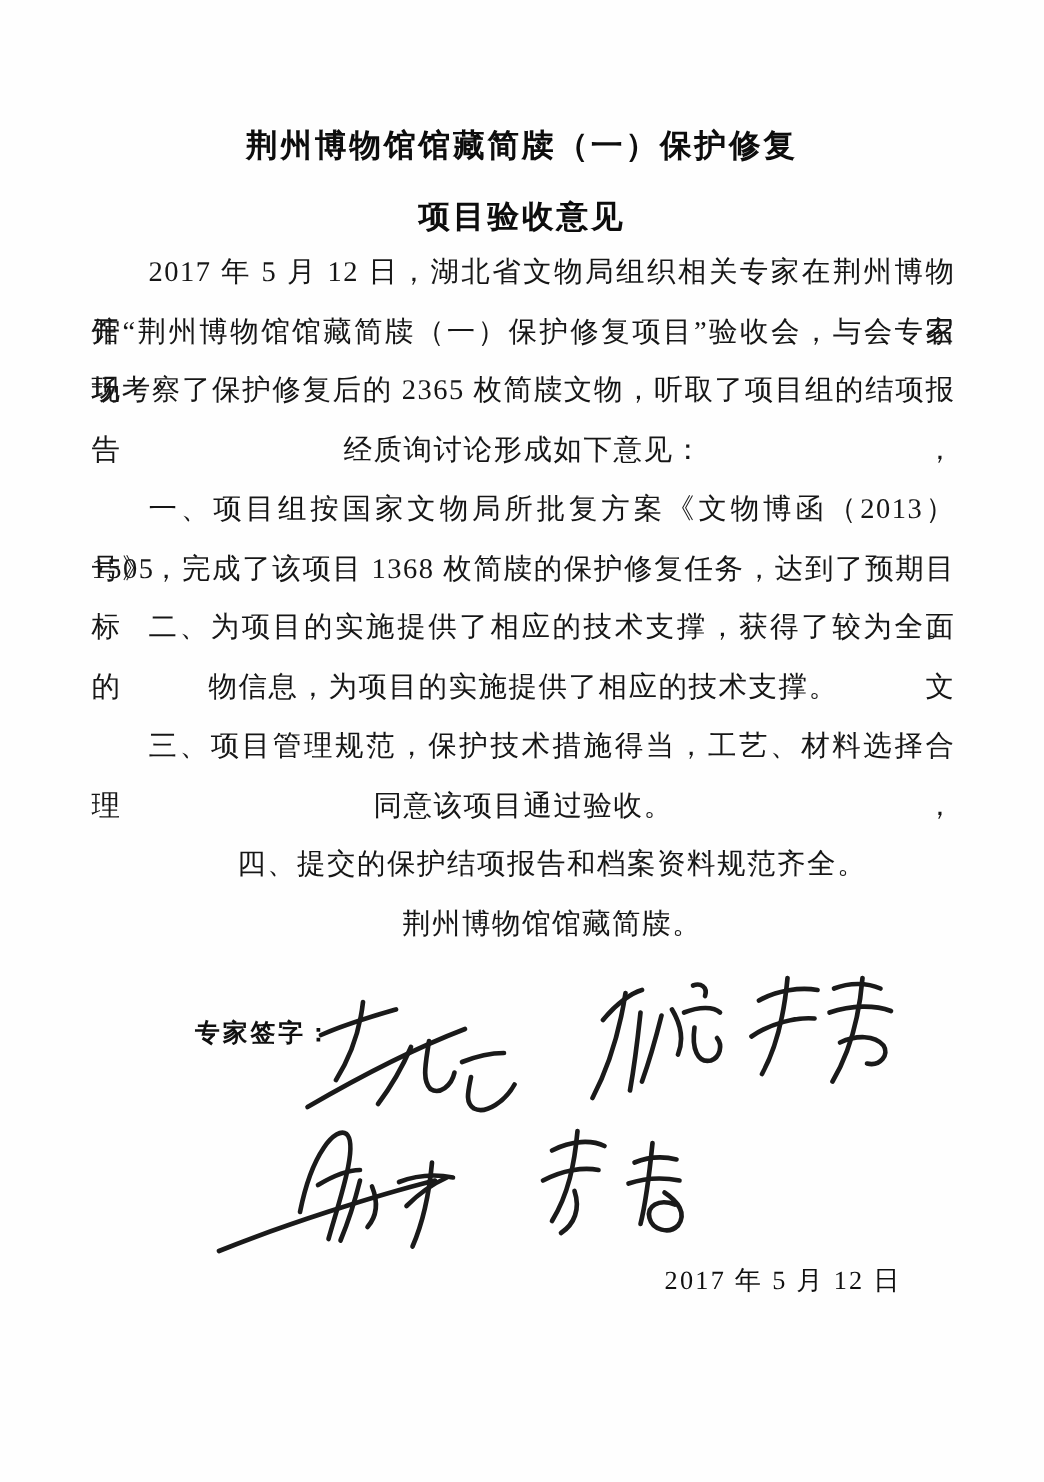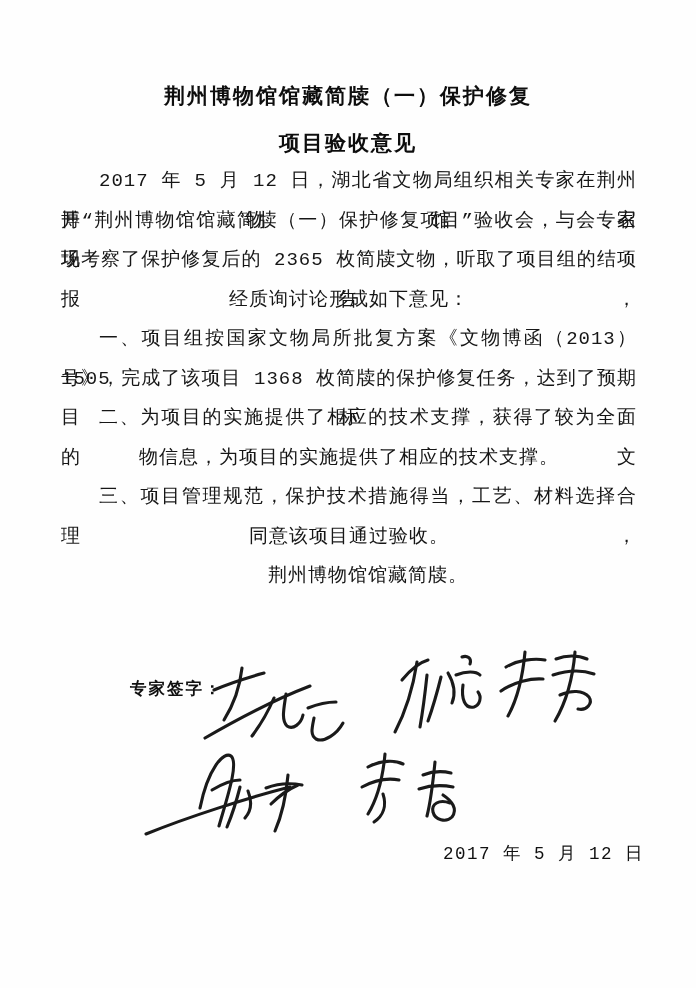--- a/index.html
+++ b/index.html
@@ -2,21 +2,21 @@
 <html lang="zh"><head>
 <meta charset="utf-8">
 <style>
   html,body{margin:0;padding:0;background:#e8e8e8;}
   .page{
     position:relative;
     width:696px;height:988px;
     margin:0 auto;
     background:#fefefe;
     overflow:hidden;
-    font-family:Liberation Mono, monospace;
+    font-family:Liberation Serif, serif;
     color:#141414;
   }
   .doc-title{
     position:absolute;
     left:0;top:74px;width:696px;
     text-align:center;
     font-size:21px;
     font-weight:bold;
     letter-spacing:2px;
     line-height:47px;
@@ -81,20 +81,21 @@
     <div class="line indent fill">2017 年 5 月 12 日，湖北省文物局组织相关专家在荆州博物馆召</div>
     <div class="line fill">开“荆州博物馆馆藏简牍（一）保护修复项目”验收会，与会专家现</div>
     <div class="line fill">场考察了保护修复后的 2365 枚简牍文物，听取了项目组的结项报告，</div>
     <div class="line">经质询讨论形成如下意见：</div>
     <div class="line indent fill">一、项目组按国家文物局所批复方案《文物博函（2013）1505</div>
     <div class="line fill">号》，完成了该项目 1368 枚简牍的保护修复任务，达到了预期目标。</div>
     <div class="line indent fill">二、为项目的实施提供了相应的技术支撑，获得了较为全面的文</div>
     <div class="line">物信息，为项目的实施提供了相应的技术支撑。</div>
     <div class="line indent fill">三、项目管理规范，保护技术措施得当，工艺、材料选择合理，</div>
     <div class="line">同意该项目通过验收。</div>
+    <div class="line indent">四、提交的保护结项报告和档案资料规范齐全。</div>
     <div class="line indent">荆州博物馆馆藏简牍。</div>
   </div>
 
   <div class="sig-section">
     <span class="sig-label">专家签字：</span>
 
     <span class="sig" style="left:202px;top:658px;" role="img" aria-label="手写签名：李化元">
       <svg width="145" height="100" viewBox="0 0 145 100">
         <path d="M40,10 C38,28 32,46 22,62"></path>
         <path d="M12,32 C30,24 48,19 62,15"></path>

